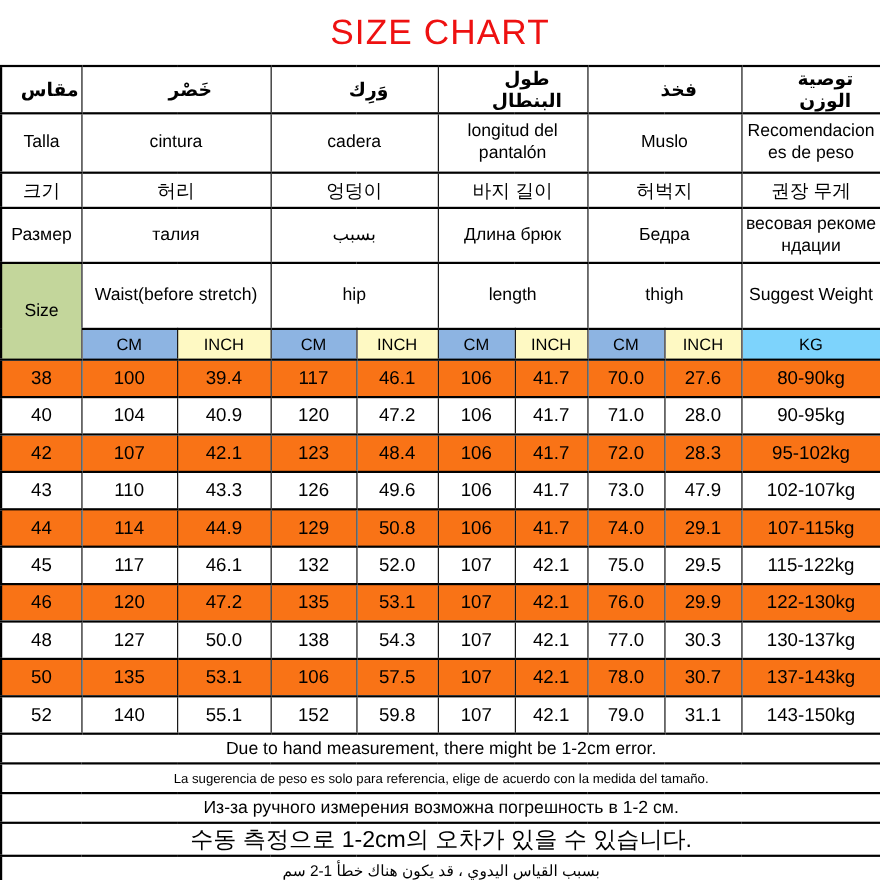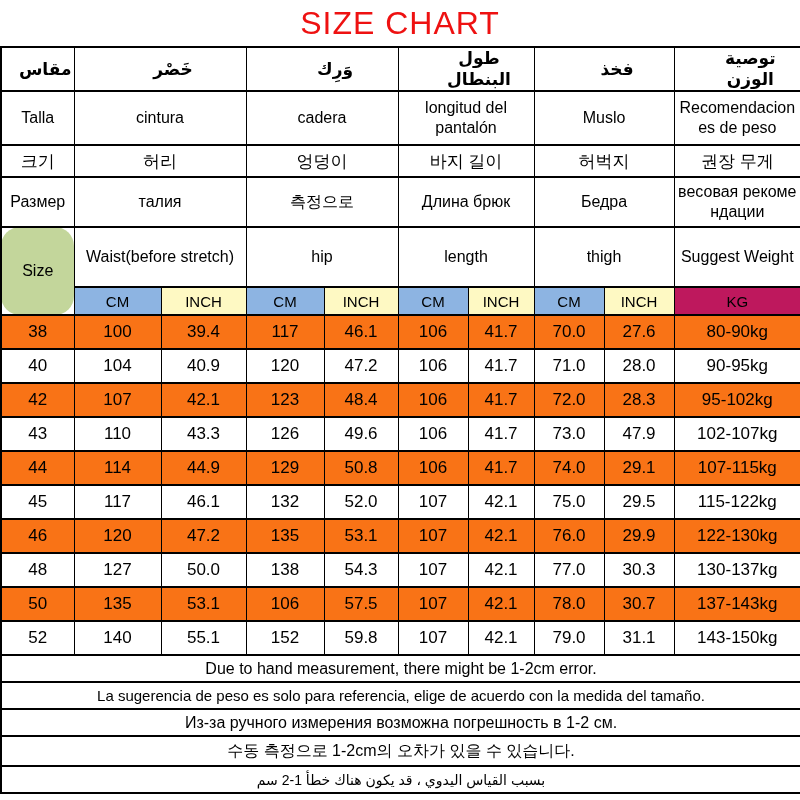--- a/index.html
+++ b/index.html
@@ -1,43 +1,43 @@
 <!DOCTYPE html>
 <html><head>
 <meta charset="utf-8">
 <style>
   html,body{margin:0;padding:0;background:#fff;}
   body{width:800px;height:800px;font-family:"Liberation Sans","DejaVu Sans",sans-serif;color:#000;}
   .page{width:800px;}
-  .title{height:46px;display:flex;align-items:center;justify-content:center;
+  .title{height:59px;display:flex;align-items:center;justify-content:center;
          color:#ee1111;font-size:32px;letter-spacing:1px;}
   table{width:800px;border-collapse:collapse;table-layout:fixed;
         border-left:2px solid #000;border-right:2px solid #000;}
   td{border:1px solid #000;border-top-width:2px;border-bottom-width:2px;
      text-align:center;vertical-align:middle;padding:0 2px;overflow:hidden;}
   
   .row-ar td{height:41px;font-size:17px;font-weight:bold;padding-left:28px;}
   .row-es td{height:52px;font-size:16px;line-height:1.25;}
   .row-ko td{height:30px;font-size:17px;}
   .row-ru td{height:48px;font-size:16px;line-height:1.25;}
   .row-en td{height:58px;font-size:16px;line-height:1.25;}
   .row-units td{height:26px;font-size:15px;}
   .breakall{word-break:break-all;}
   .cell-lg{font-size:20px;}
-  .size-cell{background:#c3d69b;font-size:20px;border-radius:19px;}
+  .size-cell{background:#c3d69b;font-size:20px;}
   .cm{background:#8db4e2;}
   .inch{background:#fef9c3;}
-  .kg{background:#be185d;font-size:16px;}
+  .kg{background:#7dd3fc;font-size:16px;}
   
   .data td{height:32px;font-size:17px;}
   .peach td{background:#f97316;}
   
   .note td{height:25px;font-size:16px;}
-  .note-es td{font-size:15px;}
-  .note-ko td{height:28px;font-size:16px;}
+  .note-es td{font-size:12px;}
+  .note-ko td{height:28px;font-size:21px;}
   .note-ar td{font-size:14px;}
   .rtl{direction:rtl;}
 </style>
 </head>
 <body>
 
 <div class="page">
 
   <div class="title">SIZE CHART</div>
 
@@ -79,21 +79,21 @@
       <td colspan="2">허리</td>
       <td colspan="2">엉덩이</td>
       <td colspan="2">바지 길이</td>
       <td colspan="2">허벅지</td>
       <td>권장 무게</td>
     </tr>
 
     <tr class="row-ru">
       <td>Размер</td>
       <td class="cell-lg" colspan="2">талия</td>
-      <td class="cell-lg" colspan="2">측정으로</td>
+      <td class="cell-lg" colspan="2">بسبب</td>
       <td colspan="2">Длина брюк</td>
       <td class="cell-lg" colspan="2">Бедра</td>
       <td class="breakall">весовая рекомендации</td>
     </tr>
 
     <tr class="row-en">
       <td class="size-cell" rowspan="2">Size</td>
       <td colspan="2">Waist(before stretch)</td>
       <td class="cell-lg" colspan="2">hip</td>
       <td class="cell-lg" colspan="2">length</td>

